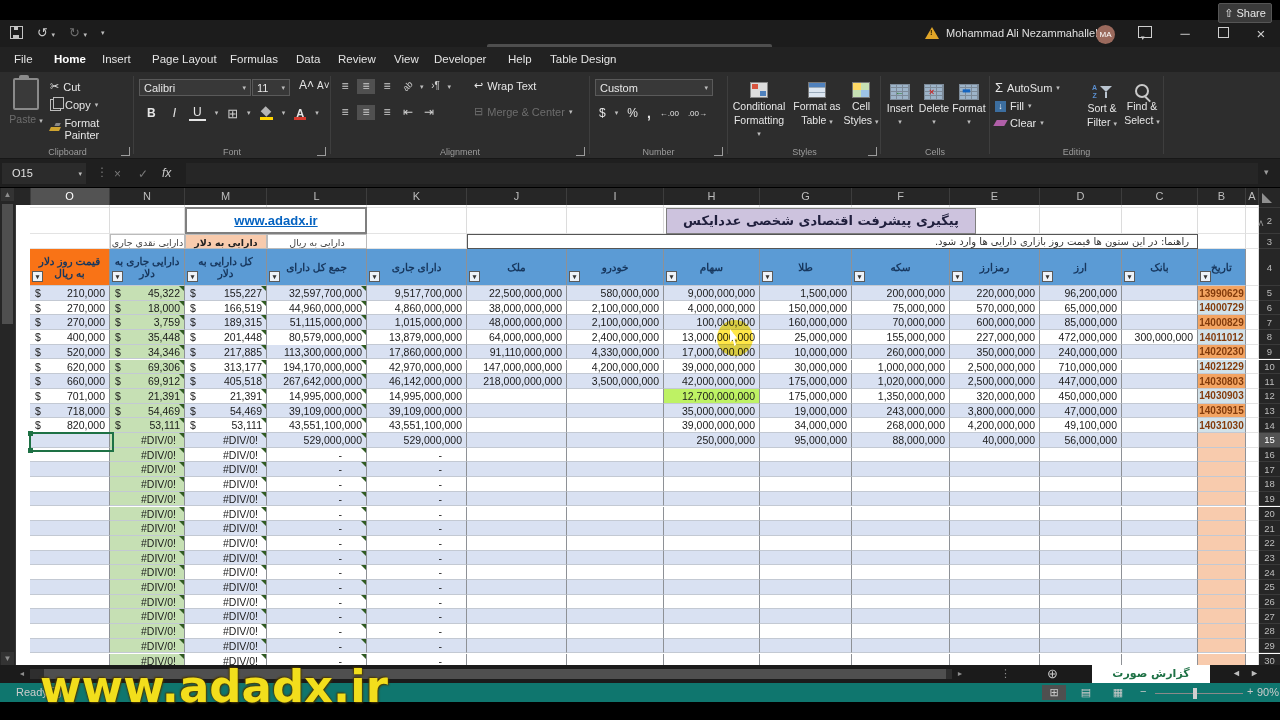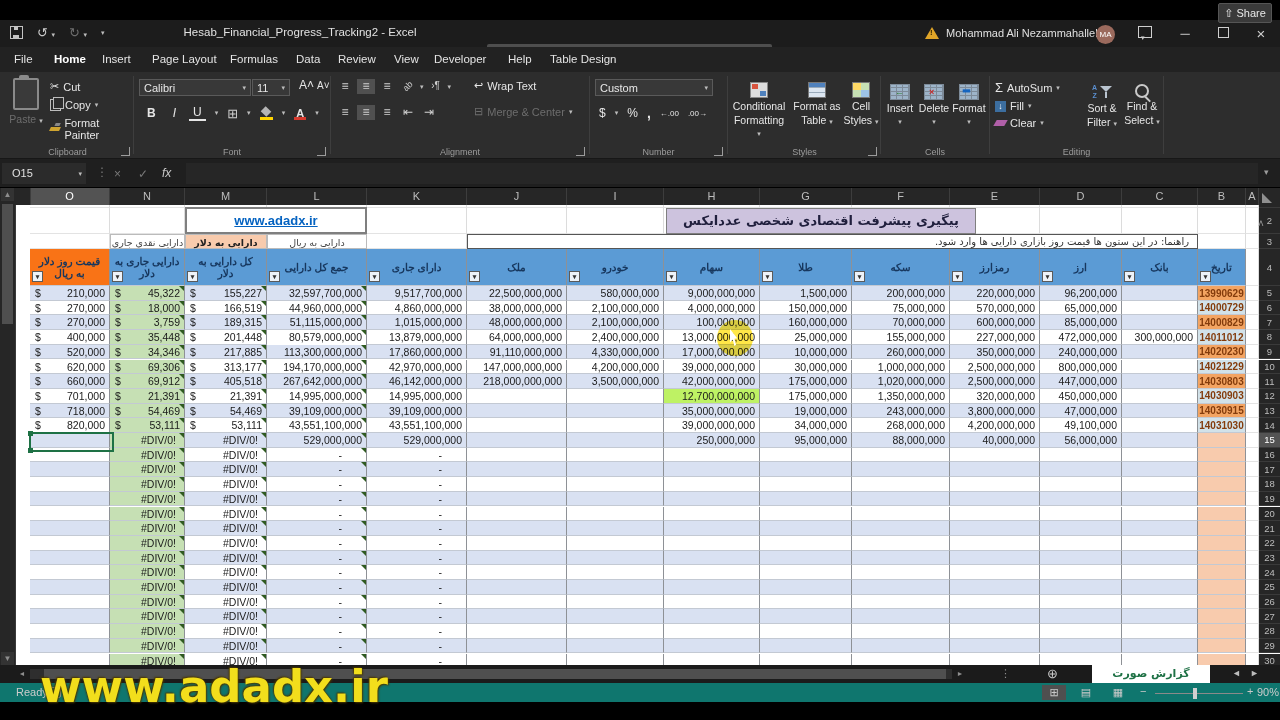--- a/index.html
+++ b/index.html
@@ -154,21 +154,20 @@
 
 <div id="app">
 
   <div class="abs" id="titlebar">
     <div class="abs qat">
       <span class="ic-floppy"></span>
       <span>↺ <span class="dd">▾</span></span>
       <span class="dim">↻ <span class="dd dim">▾</span></span>
       <span class="dd">▾</span>
     </div>
-    <div class="abs" id="title-text">Hesab_Financial_Progress_Tracking2  -  Excel</div>
     <div class="abs" id="searchbox">
       <span class="ic-mag"></span>
       <span>Search</span>
     </div>
     <div class="abs" style="top:7px;left:925px;">
         <div class="warn-tri"></div>
       </div>
     <div class="abs" id="user-name">Mohammad Ali Nezammahalleh</div>
     <div class="abs" id="avatar">MA</div>
     <div class="abs winbtn" style="left:1130px;"><span class="ic-ribopt"></span></div>
@@ -447,21 +446,21 @@
         </div>
         <div class="cell hdrcell" style="left: 110px; top: 61px; width: 75px; height: 37px; border-right: 1px solid rgb(142, 145, 150); border-bottom: 1px solid rgb(195, 201, 211); background: rgb(91, 155, 213);">
           <span>دارایی جاری به دلار</span>
           <div class="filterbtn">▾</div>
         </div>
         <div class="cell hdrcell" style="left: 185px; top: 61px; width: 82px; height: 37px; border-right: 1px solid rgb(142, 145, 150); border-bottom: 1px solid rgb(195, 201, 211); background: rgb(91, 155, 213);">
           <span>کل دارایی به دلار</span>
           <div class="filterbtn">▾</div>
         </div>
         <div class="cell hdrcell" style="left: 267px; top: 61px; width: 100px; height: 37px; border-right: 1px solid rgb(142, 145, 150); border-bottom: 1px solid rgb(195, 201, 211); background: rgb(91, 155, 213);">
-          <span>جمع کل دارایی</span>
+          <span>جمع کل دارای</span>
           <div class="filterbtn">▾</div>
         </div>
         <div class="cell hdrcell" style="left: 367px; top: 61px; width: 100px; height: 37px; border-right: 1px solid rgb(142, 145, 150); border-bottom: 1px solid rgb(195, 201, 211); background: rgb(91, 155, 213);">
           <span>دارای جاری</span>
           <div class="filterbtn">▾</div>
         </div>
         <div class="cell hdrcell" style="left: 467px; top: 61px; width: 100px; height: 37px; border-right: 1px solid rgb(142, 145, 150); border-bottom: 1px solid rgb(195, 201, 211); background: rgb(91, 155, 213);">
           <span>ملک</span>
           <div class="filterbtn">▾</div>
         </div>
@@ -643,21 +642,21 @@
           <span class="tri"></span>
         </div>
         <div class="cell num" style="left: 267px; top: 171.5px; width: 100px; height: 14.7px; border-right: 1px solid rgb(142, 145, 150); border-bottom: 1px solid rgb(195, 201, 211); background: rgb(255, 255, 255);">194,170,000,000<span class="tri"></span></div>
         <div class="cell num" style="left: 367px; top: 171.5px; width: 100px; height: 14.7px; border-right: 1px solid rgb(142, 145, 150); border-bottom: 1px solid rgb(195, 201, 211); background: rgb(255, 255, 255);">42,970,000,000</div>
         <div class="cell num" style="left: 467px; top: 171.5px; width: 100px; height: 14.7px; border-right: 1px solid rgb(142, 145, 150); border-bottom: 1px solid rgb(195, 201, 211); background: rgb(255, 255, 255);">147,000,000,000</div>
         <div class="cell num" style="left: 567px; top: 171.5px; width: 97px; height: 14.7px; border-right: 1px solid rgb(142, 145, 150); border-bottom: 1px solid rgb(195, 201, 211); background: rgb(255, 255, 255);">4,200,000,000</div>
         <div class="cell num" style="left: 664px; top: 171.5px; width: 96px; height: 14.7px; border-right: 1px solid rgb(142, 145, 150); border-bottom: 1px solid rgb(195, 201, 211); background: rgb(255, 255, 255);">39,000,000,000</div>
         <div class="cell num" style="left: 760px; top: 171.5px; width: 92px; height: 14.7px; border-right: 1px solid rgb(142, 145, 150); border-bottom: 1px solid rgb(195, 201, 211); background: rgb(255, 255, 255);">30,000,000</div>
         <div class="cell num" style="left: 852px; top: 171.5px; width: 98px; height: 14.7px; border-right: 1px solid rgb(142, 145, 150); border-bottom: 1px solid rgb(195, 201, 211); background: rgb(255, 255, 255);">1,000,000,000</div>
         <div class="cell num" style="left: 950px; top: 171.5px; width: 90px; height: 14.7px; border-right: 1px solid rgb(142, 145, 150); border-bottom: 1px solid rgb(195, 201, 211); background: rgb(255, 255, 255);">2,500,000,000</div>
-        <div class="cell num" style="left: 1040px; top: 171.5px; width: 82px; height: 14.7px; border-right: 1px solid rgb(142, 145, 150); border-bottom: 1px solid rgb(195, 201, 211); background: rgb(255, 255, 255);">800,000,000</div>
+        <div class="cell num" style="left: 1040px; top: 171.5px; width: 82px; height: 14.7px; border-right: 1px solid rgb(142, 145, 150); border-bottom: 1px solid rgb(195, 201, 211); background: rgb(255, 255, 255);">710,000,000</div>
         <div class="cell" style="left: 1122px; top: 171.5px; width: 76px; height: 14.7px; border-right: 1px solid rgb(142, 145, 150); border-bottom: 1px solid rgb(195, 201, 211); background: rgb(255, 255, 255);"></div>
         <div class="cell date" style="left: 1198px; top: 171.5px; width: 48px; height: 14.7px; border-right: 1px solid rgb(142, 145, 150); border-bottom: 1px solid rgb(195, 201, 211); background: rgb(210, 226, 233);">14021229</div>
         <div class="cell" style="left: 1246px; top: 171.5px; width: 13px; height: 14.7px; border-right: 1px solid rgb(220, 220, 220); border-bottom: 1px solid rgb(227, 227, 227); background: rgb(255, 255, 255);"></div>
         <div class="cell cur" style="left: 30px; top: 186.2px; width: 80px; height: 14.7px; border-right: 1px solid rgb(142, 145, 150); border-bottom: 1px solid rgb(195, 201, 211); background: rgb(217, 225, 242);">
           <span>$</span>
           <span>660,000</span>
         </div>
         <div class="cell cur" style="left: 110px; top: 186.2px; width: 75px; height: 14.7px; border-right: 1px solid rgb(142, 145, 150); border-bottom: 1px solid rgb(195, 201, 211); background: rgb(198, 224, 180);">
           <span>$</span>
           <span>69,912</span>

